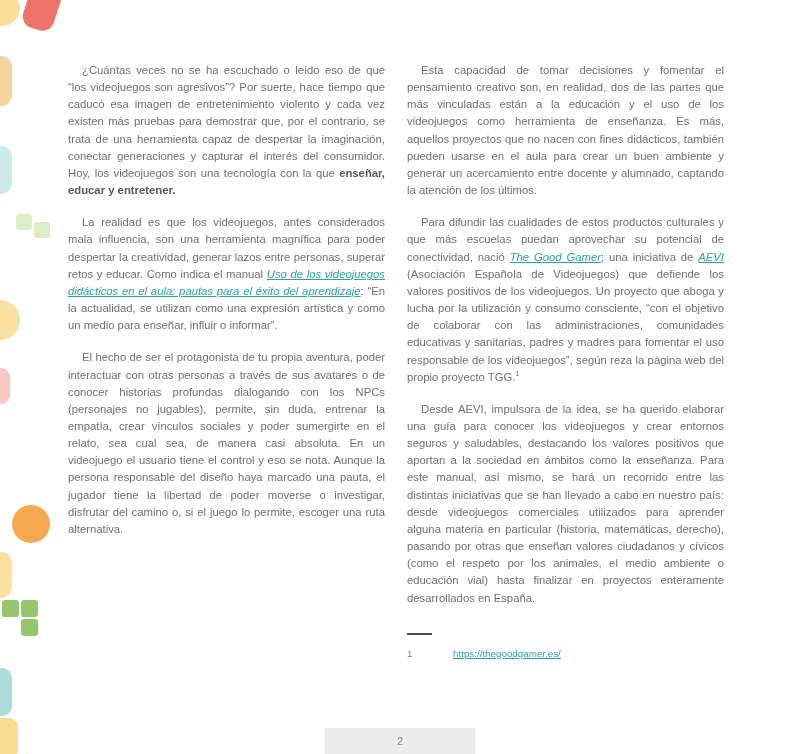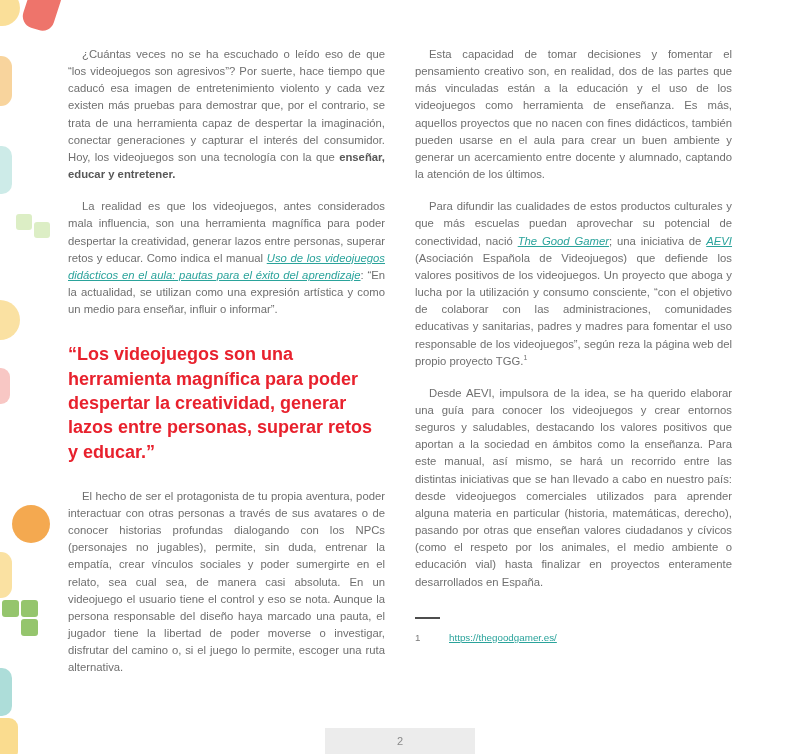--- a/index.html
+++ b/index.html
@@ -12,24 +12,24 @@
   }
 
   
   #decor-layer { position: absolute; inset: 0; pointer-events: none; }
   .decor { position: absolute; }
 
   
   .content {
     position: absolute;
     left: 68px;
-    top: 46px;
+    top: 62px;
     width: 664px;
     display: flex;
-    gap: 30px;
+    gap: 22px;
   }
   .col {
     width: 317px;
     color: #6f6f6f;
     font-size: 11.3px;
     line-height: 1.52;
     text-align: justify;
   }
   .col p { margin: 0 0 15px; text-indent: 14px; }
   .col strong { color: #585858; font-weight: bold; }
@@ -60,20 +60,21 @@
     align-items: baseline;
     font-size: 9.8px;
     color: #7a7a7a;
   }
   .footnote-number { width: 34px; }
   a.footnote-link {
     color: #2aa39b;
     text-decoration: underline;
     cursor: pointer;
     font-style: normal;
+    margin-left: 12px;
   }
 
   .page-number-box {
     position: absolute;
     left: 50%;
     bottom: 0;
     transform: translateX(-50%);
     width: 150px;
     height: 26px;
     background: #ececec;
@@ -104,21 +105,20 @@
     <div class="decor" style="left: -14px; top: 718px; width: 32px; height: 42px; background: rgb(246, 196, 69); opacity: 0.6; border-radius: 9px; transform: rotate(0deg);"></div>
   </div>
 
 <main class="content">
 
   <section class="col">
     <p><span>¿Cuántas veces no se ha escuchado o leído eso de que “los videojuegos son agresivos”? Por suerte, hace tiempo que caducó esa imagen de entretenimiento violento y cada vez existen más pruebas para demostrar que, por el contrario, se trata de una herramienta capaz de despertar la imaginación, conectar generaciones y capturar el interés del consumidor. Hoy, los videojuegos son una tecnología con la que </span><strong>enseñar, educar y entretener.</strong></p>
 
     <p><span>La realidad es que los videojuegos, antes considerados mala influencia, son una herramienta magnífica para poder despertar la creatividad, generar lazos entre personas, superar retos y educar. Como indica el manual </span><a class="link">Uso de los videojuegos didácticos en el aula: pautas para el éxito del aprendizaje</a><span>: “En la actualidad, se utilizan como una expresión artística y como un medio para enseñar, influir o informar”.</span></p>
 
-    <div class="pull-quote">“Los videojuegos son una herramienta magnífica para poder despertar la creatividad, generar lazos entre personas, superar retos y educar.”</div>
 
     <p>El hecho de ser el protagonista de tu propia aventura, poder interactuar con otras personas a través de sus avatares o de conocer historias profundas dialogando con los NPCs (personajes no jugables), permite, sin duda, entrenar la empatía, crear vínculos sociales y poder sumergirte en el relato, sea cual sea, de manera casi absoluta. En un videojuego el usuario tiene el control y eso se nota. Aunque la persona responsable del diseño haya marcado una pauta, el jugador tiene la libertad de poder moverse o investigar, disfrutar del camino o, si el juego lo permite, escoger una ruta alternativa.</p>
   </section>
 
   <section class="col">
     <p>Esta capacidad de tomar decisiones y fomentar el pensamiento creativo son, en realidad, dos de las partes que más vinculadas están a la educación y el uso de los videojuegos como herramienta de enseñanza. Es más, aquellos proyectos que no nacen con fines didácticos, también pueden usarse en el aula para crear un buen ambiente y generar un acercamiento entre docente y alumnado, captando la atención de los últimos.</p>
 
     <p><span>Para difundir las cualidades de estos productos culturales y que más escuelas puedan aprovechar su potencial de conectividad, nació </span><a class="link">The Good Gamer</a><span>; una iniciativa de </span><a class="link">AEVI</a><span> (Asociación Española de Videojuegos) que defiende los valores positivos de los videojuegos. Un proyecto que aboga y lucha por la utilización y consumo consciente, “con el objetivo de colaborar con las administraciones, comunidades educativas y sanitarias, padres y madres para fomentar el uso responsable de los videojuegos”, según reza la página web del propio proyecto TGG.</span><sup class="fn-ref">1</sup></p>
 
     <p>Desde AEVI, impulsora de la idea, se ha querido elaborar una guía para conocer los videojuegos y crear entornos seguros y saludables, destacando los valores positivos que aportan a la sociedad en ámbitos como la enseñanza. Para este manual, así mismo, se hará un recorrido entre las distintas iniciativas que se han llevado a cabo en nuestro país: desde videojuegos comerciales utilizados para aprender alguna materia en particular (historia, matemáticas, derecho), pasando por otras que enseñan valores ciudadanos y cívicos (como el respeto por los animales, el medio ambiente o educación vial) hasta finalizar en proyectos enteramente desarrollados en España.</p>

